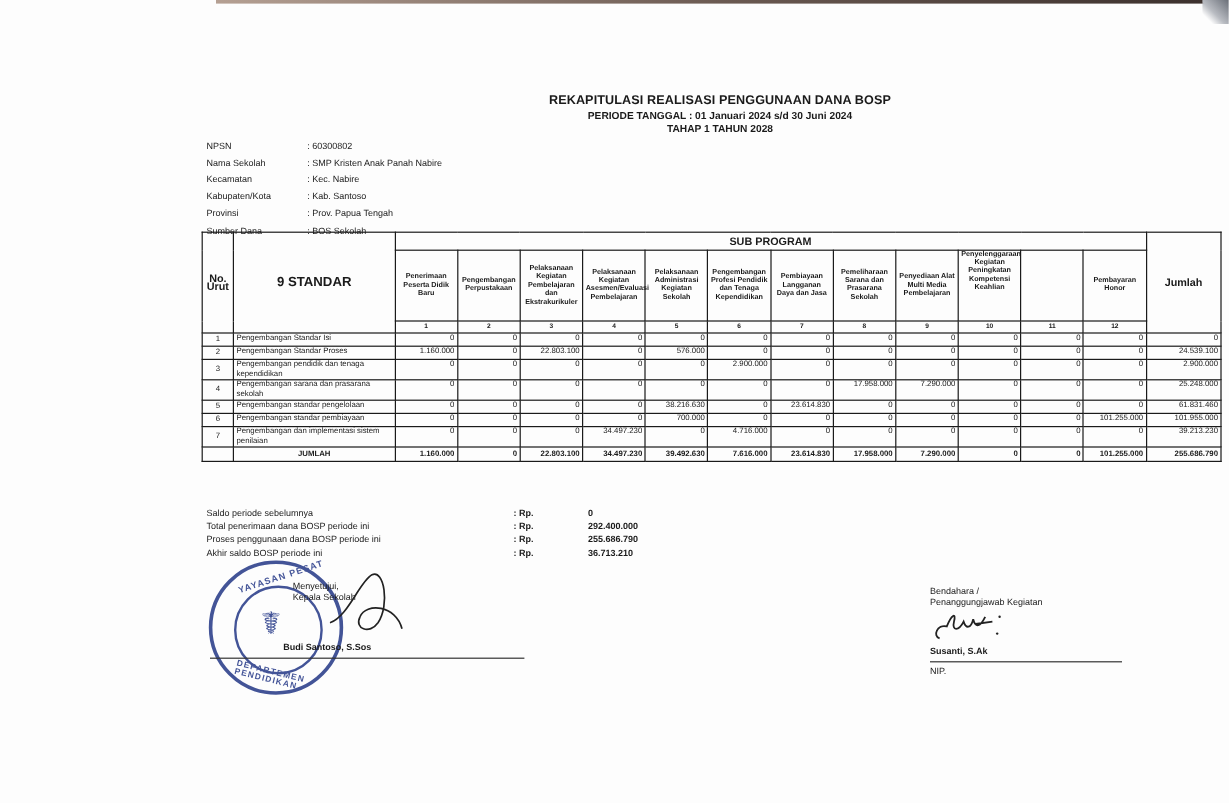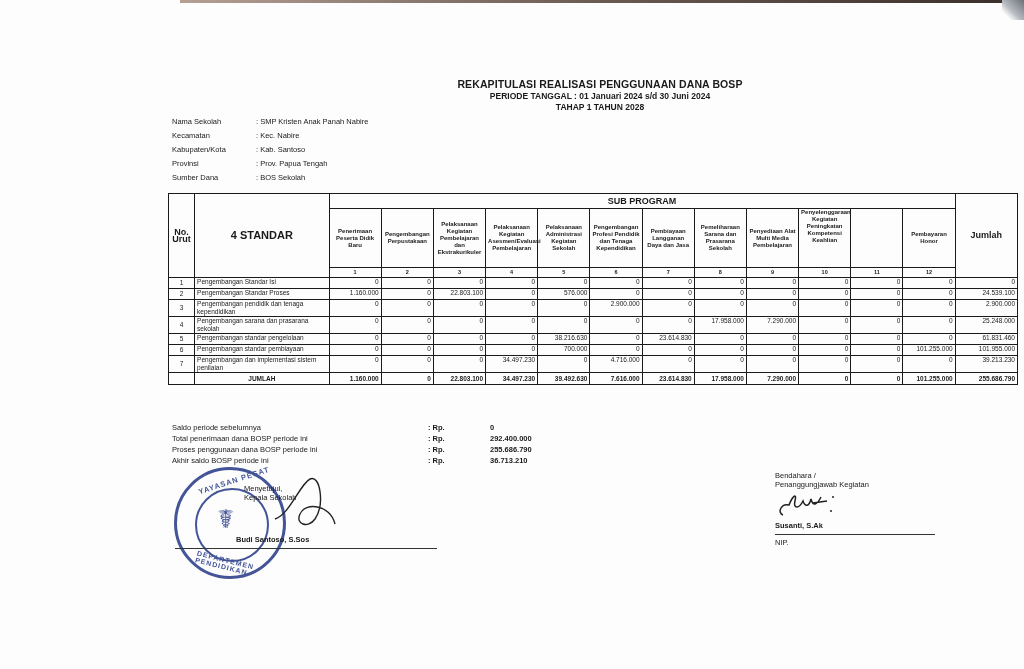--- a/index.html
+++ b/index.html
@@ -52,38 +52,42 @@
     position:absolute; left:174px; top:467px; width:112px; height:112px; border-radius:50%;
     border:3px solid #2a3d8a; box-sizing:border-box; opacity:0.88;
   }
   .stamp .inner {
     position:absolute; left:18px; top:18px; width:70px; height:70px; border-radius:50%;
     border:2px solid #2a3d8a;
   }
   .stamp .txt-top { position:absolute; left:20px; top:6px; font-size:7.5px; font-weight:bold; color:#2a3d8a; letter-spacing:1px; transform:rotate(-18deg); }
   .stamp .txt-bot { position:absolute; left:18px; top:90px; font-size:7px; font-weight:bold; color:#2a3d8a; letter-spacing:1px; transform:rotate(14deg); }
   .stamp .emblem { position:absolute; left:40px; top:34px; font-size:26px; color:#2a3d8a; }
-  .sig-right { position:absolute; left:775px; top:471px; font-size:7.5px; }
+  .sig-right { position:absolute; left:775px; top:488px; font-size:7.5px; }
   .sig-right .line { width:160px; border-top:1px solid #333; margin-top:4px; }
   .scribble { position:absolute; }
 </style>
 </head>
 <body>
 
 <div class="top-edge"></div>
 <div class="corner-shadow"></div>
 
 <div class="title-block">
   <div class="t1">REKAPITULASI REALISASI PENGGUNAAN DANA BOSP</div>
   <div class="t2">PERIODE TANGGAL : 01 Januari 2024 s/d 30 Juni 2024</div>
   <div class="t3">TAHAP 1 TAHUN 2028</div>
 </div>
 
 <div class="info">
   <div class="info-row">
+      <span class="lbl">NPSN</span>
+      <span class="val">: 60300802</span>
+    </div>
+  <div class="info-row">
       <span class="lbl">Nama Sekolah</span>
       <span class="val">: SMP Kristen Anak Panah Nabire</span>
     </div>
   <div class="info-row">
       <span class="lbl">Kecamatan</span>
       <span class="val">: Kec. Nabire</span>
     </div>
   <div class="info-row">
       <span class="lbl">Kabupaten/Kota</span>
       <span class="val">: Kab. Santoso</span>
@@ -112,21 +116,21 @@
       <col style="width:52px">
       <col style="width:52px">
       <col style="width:52px">
     <col style="width:52px">
       <col style="width:52px">
       <col style="width:62px">
   </colgroup>
   <thead>
     <tr class="h1">
       <th rowspan="3" class="mid">No. Urut</th>
-      <th rowspan="3" class="big">4 STANDAR</th>
+      <th rowspan="3" class="big">9 STANDAR</th>
       <th colspan="12" class="mid">SUB PROGRAM</th>
       <th rowspan="3" class="mid">Jumlah</th>
     </tr>
     <tr class="h2">
       <th>Penerimaan Peserta Didik Baru</th>
       <th>Pengembangan Perpustakaan</th>
       <th>Pelaksanaan Kegiatan Pembelajaran dan Ekstrakurikuler</th>
       <th>Pelaksanaan Kegiatan Asesmen/Evaluasi Pembelajaran</th>
       <th>Pelaksanaan Administrasi Kegiatan Sekolah</th>
       <th>Pengembangan Profesi Pendidik dan Tenaga Kependidikan</th>

